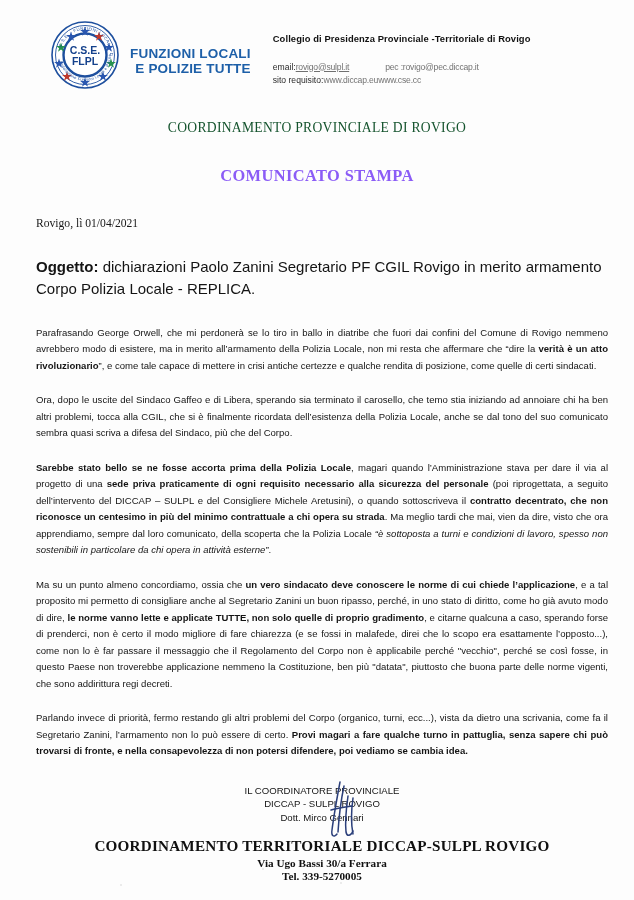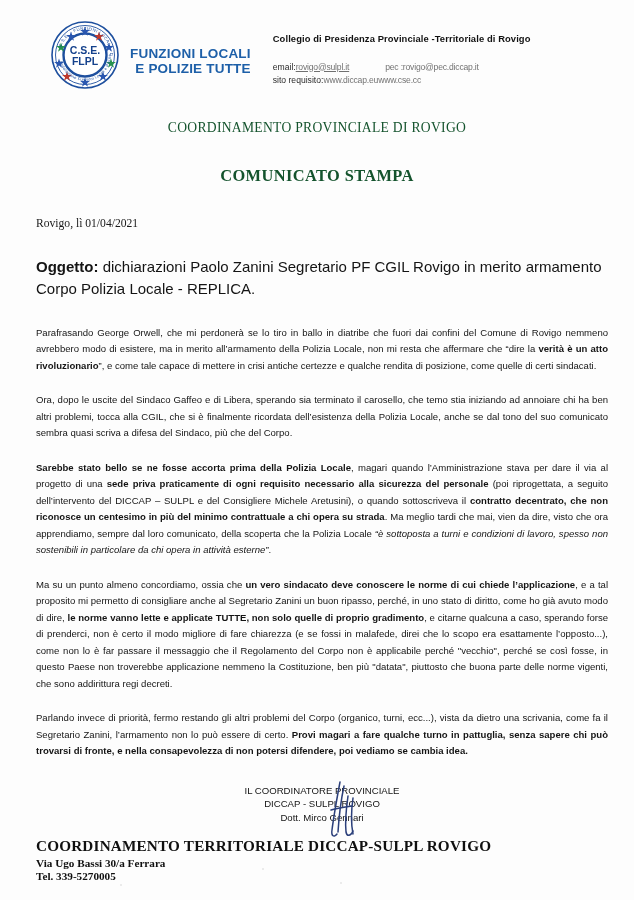--- a/index.html
+++ b/index.html
@@ -95,21 +95,21 @@
     margin: 28px 0 1px 0;
     color: #14532d;
   }
   .doc-title-2 {
     text-align: center;
     font-family: "Liberation Serif", serif;
     font-weight: bold;
     font-size: 16.4px;
     letter-spacing: 0.4px;
     margin: 30px 0 0 0;
-    color: #14532d;
+    color: #8b5cf6;
   }
 
   
   .body-wrap {
     padding: 0 26px 0 36px;
   }
   .date-line {
     font-family: "Liberation Serif", serif;
     font-size: 11.6px;
     margin-top: 31px;
@@ -148,20 +148,21 @@
     position: absolute;
     left: 50%;
     top: -4px;
     transform: translateX(-12px);
     pointer-events: none;
   }
 
   
   .footer {
     margin-top: 12px;
+    text-align: center;
     font-family: "Liberation Serif", serif;
     color: #101010;
     position: relative;
   }
   .footer-1 {
     font-weight: bold;
     font-size: 15.2px;
     letter-spacing: 0.2px;
   }
   .footer-2 {

